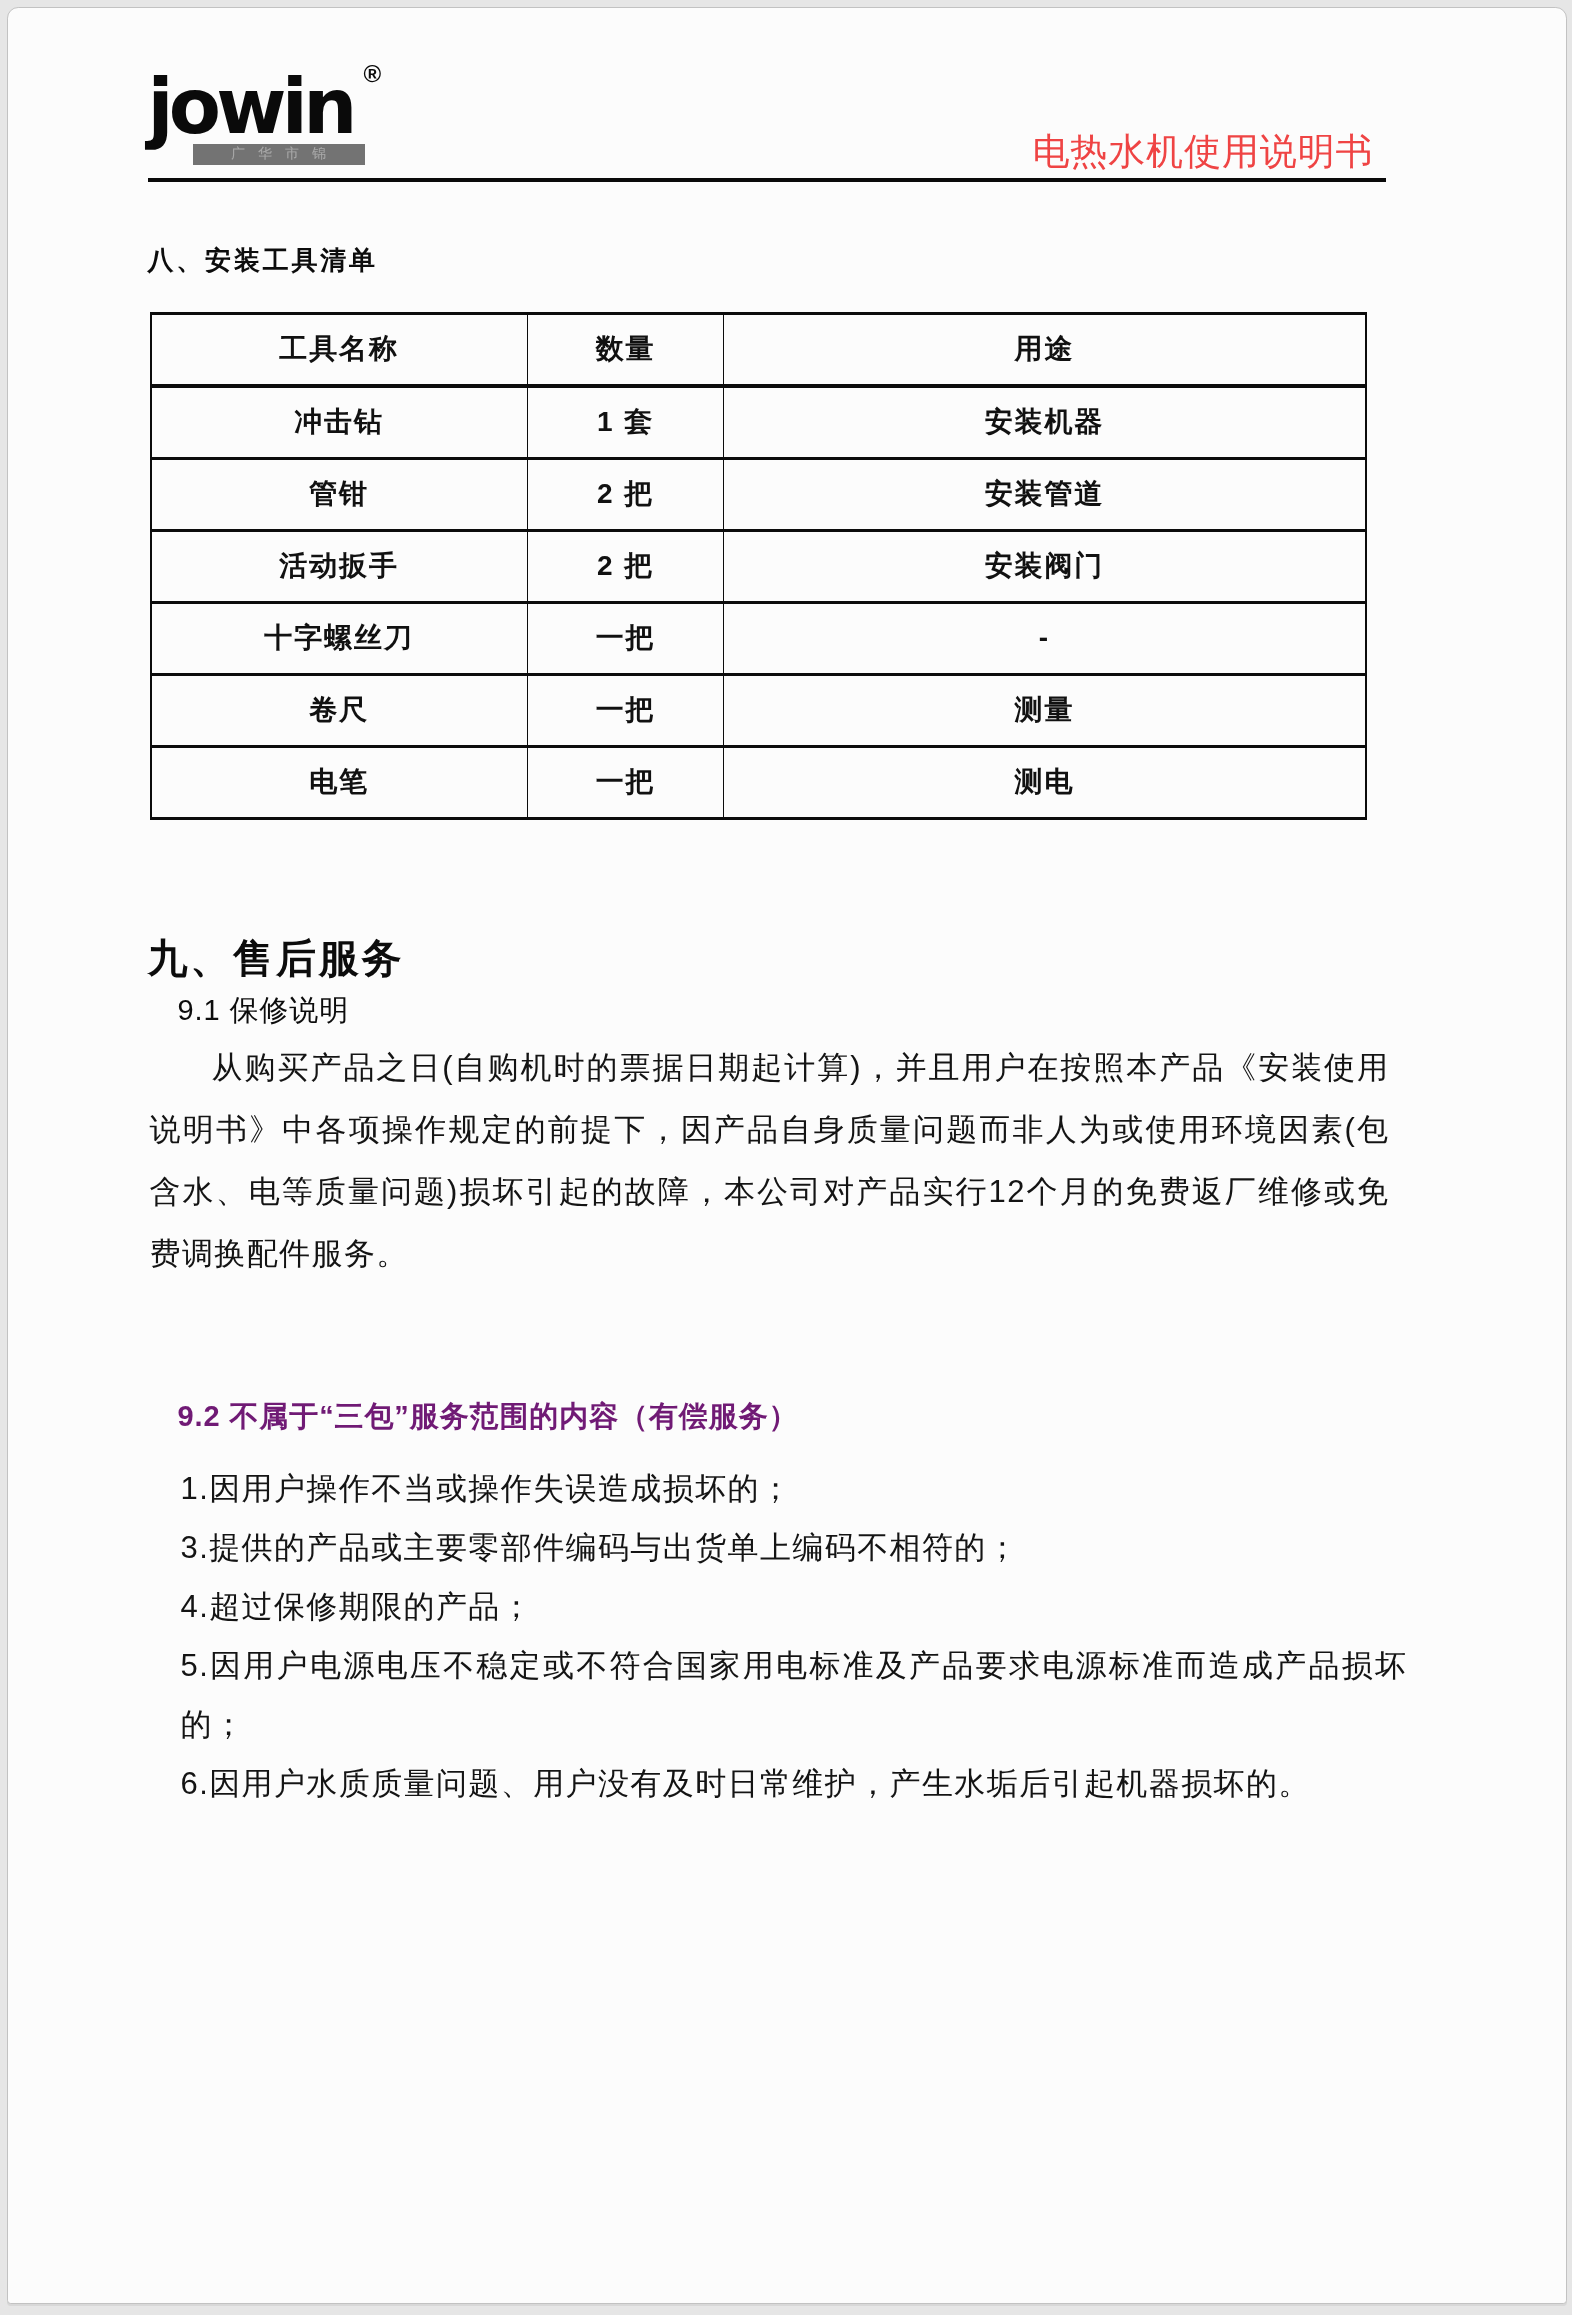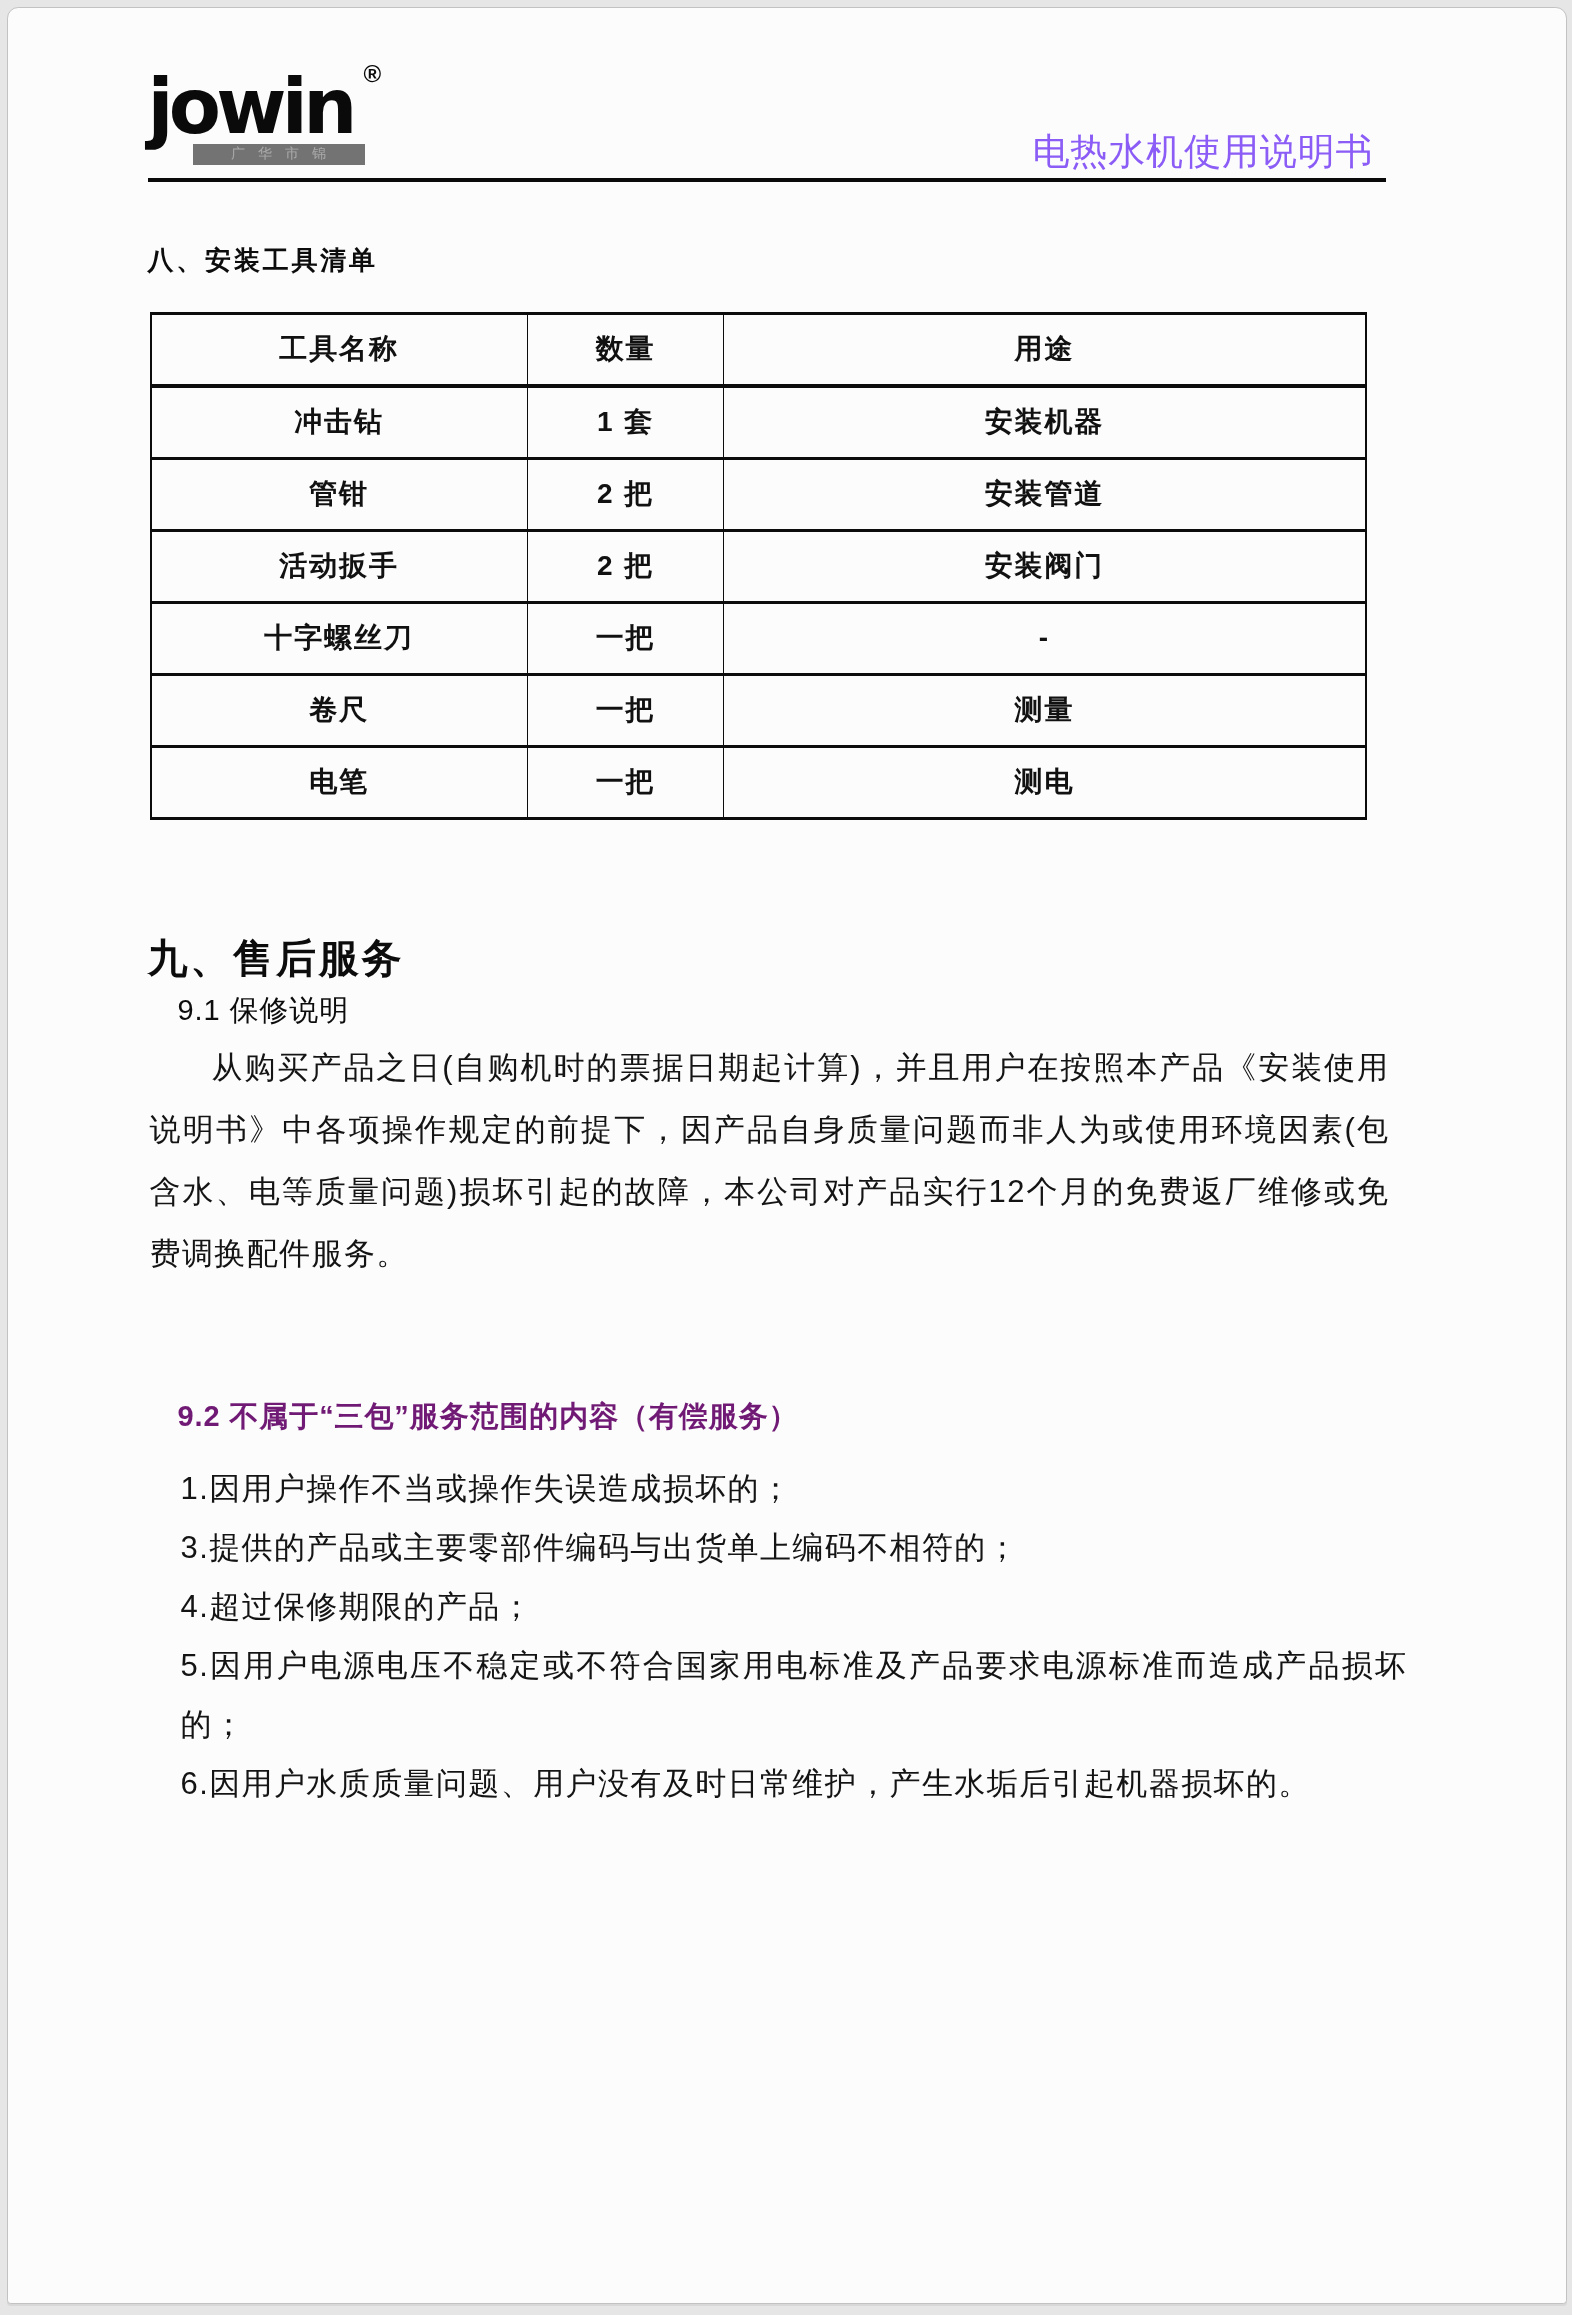--- a/index.html
+++ b/index.html
@@ -74,21 +74,21 @@
     white-space: nowrap;
     filter: blur(0.4px);
   }
   .header-title {
     position: absolute;
     right: 192px;
     top: 119px;
     font-size: 37px;
     letter-spacing: 0.9px;
     font-weight: 500;
-    color: #8b5cf6;
+    color: #ef4444;
     white-space: nowrap;
   }
   .header-rule {
     position: absolute;
     left: 140px;
     top: 170px;
     width: 1238px;
     height: 4.7px;
     background: #0a0a0a;
   }

